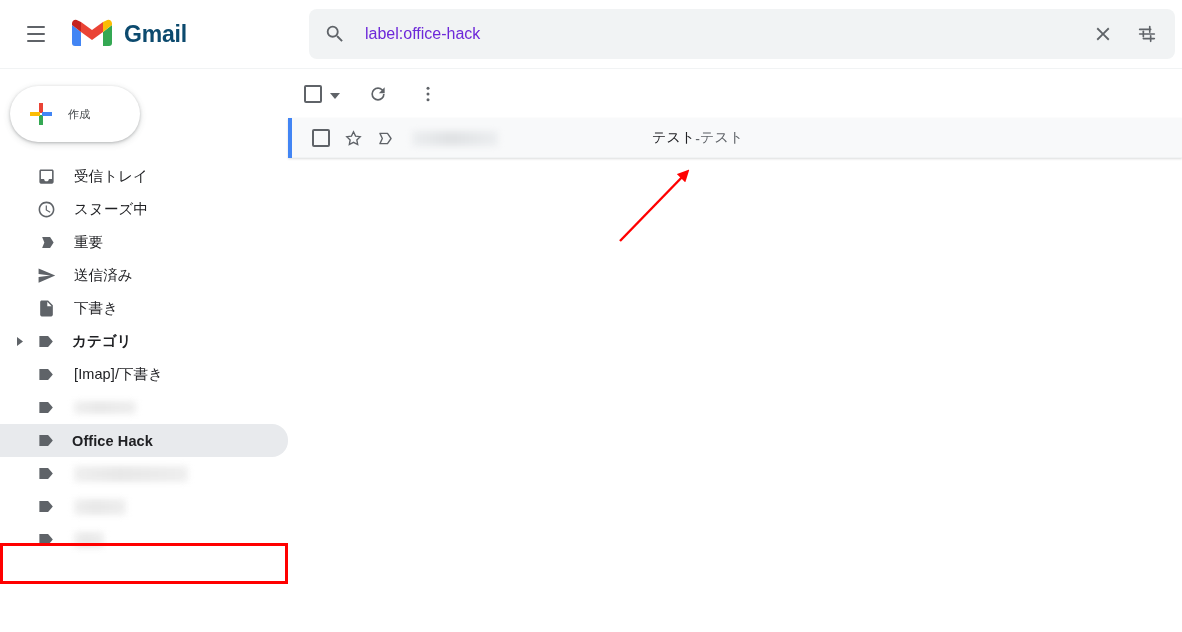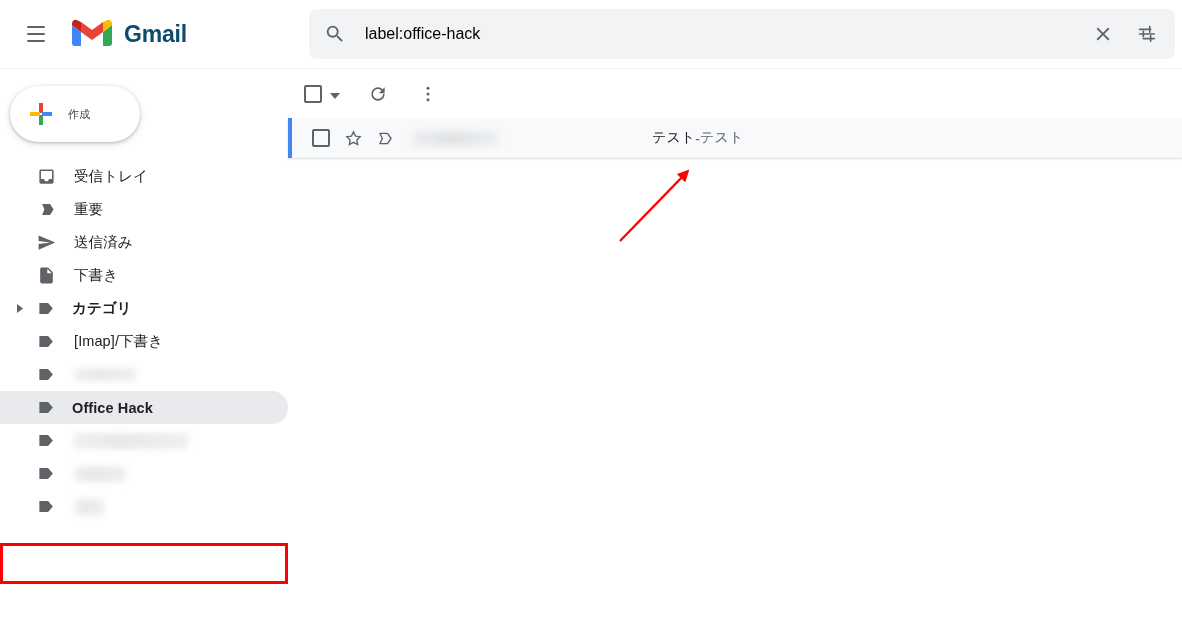--- a/index.html
+++ b/index.html
@@ -40,21 +40,21 @@
     width: 866px; height: 50px;
     background: #f1f3f4; border-radius: 8px;
     display: flex; align-items: center;
   }
   .search-icon-btn {
     width: 40px; height: 40px; margin-left: 6px; border-radius: 50%;
     display: flex; align-items: center; justify-content: center; cursor: pointer;
   }
   .search-input {
     flex: 1; border: none; outline: none; background: transparent;
-    font-size: 16px; color: #000000; margin-left: 10px;
+    font-size: 16px; color: #6d28d9; margin-left: 10px;
     font-family: "Liberation Sans", sans-serif;
   }
   .search-btn {
     width: 44px; height: 44px; border-radius: 50%; cursor: pointer;
     display: flex; align-items: center; justify-content: center;
   }
   .search-btn:last-child { margin-right: 6px; }
 
   
   .sidebar {
@@ -228,20 +228,28 @@
           <span class="nav-icon">
             <svg width="19" height="19" viewBox="0 0 24 24">
               <path d="M19 3H4.99c-1.11 0-1.98.89-1.98 2L3 19c0 1.1.88 2 1.99 2H19c1.1 0 2-.9 2-2V5c0-1.11-.9-2-2-2zm0 12h-4c0 1.66-1.35 3-3 3s-3-1.34-3-3H4.99V5H19v10z" fill="#5f6368"></path>
             </svg>
           </span>
           <span class="nav-label">受信トレイ</span>
         </div>
         <div class="nav-item no-exp">
           <span class="nav-icon">
             <svg width="19" height="19" viewBox="0 0 24 24">
+              <path d="M11.99 2C6.47 2 2 6.48 2 12s4.47 10 9.99 10C17.52 22 22 17.52 22 12S17.52 2 11.99 2zM12 20c-4.42 0-8-3.58-8-8s3.58-8 8-8 8 3.58 8 8-3.58 8-8 8zm.5-13H11v6l5.25 3.15.75-1.23-4.5-2.67z" fill="#5f6368"></path>
+            </svg>
+          </span>
+          <span class="nav-label">スヌーズ中</span>
+        </div>
+        <div class="nav-item no-exp">
+          <span class="nav-icon">
+            <svg width="19" height="19" viewBox="0 0 24 24">
               <path d="M6.5 5h10l4.5 7-4.5 7h-10l2.8-7L6.5 5z" fill="#5f6368"></path>
             </svg>
           </span>
           <span class="nav-label">重要</span>
         </div>
         <div class="nav-item no-exp">
           <span class="nav-icon">
             <svg width="19" height="19" viewBox="0 0 24 24">
               <path d="M2.01 21L23 12 2.01 3 2 10l15 2-15 2z" fill="#5f6368"></path>
             </svg>

